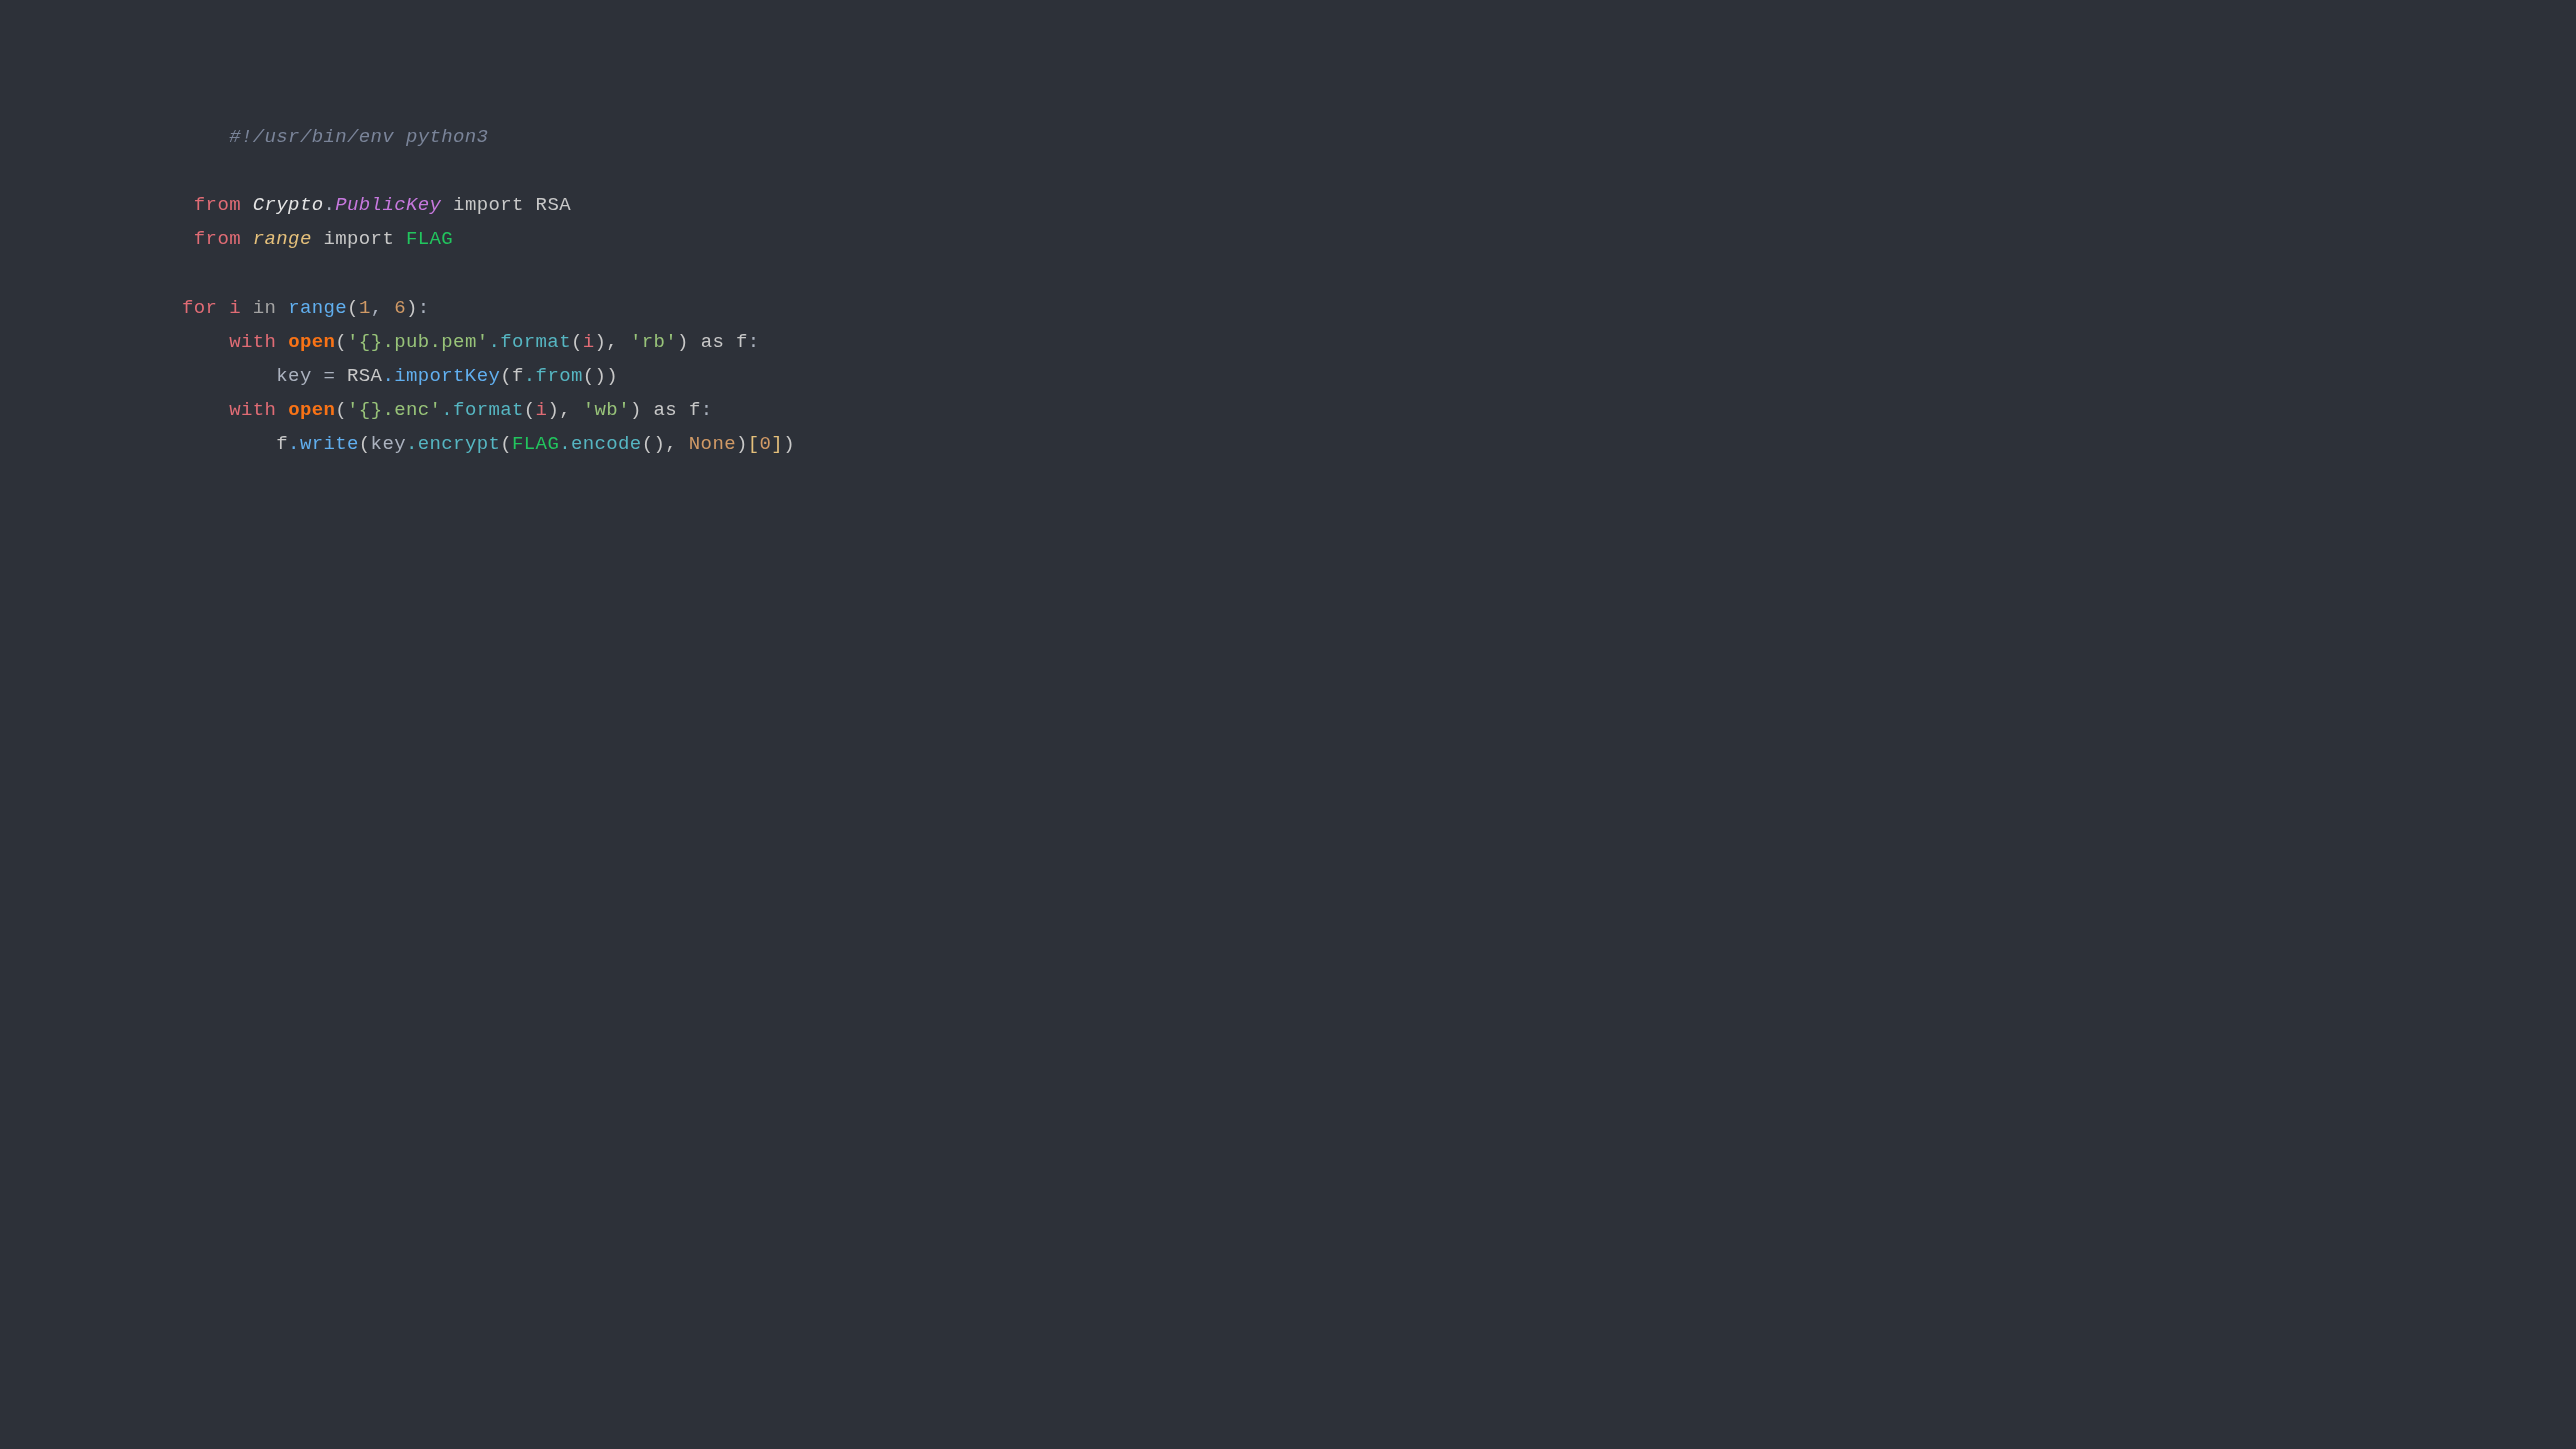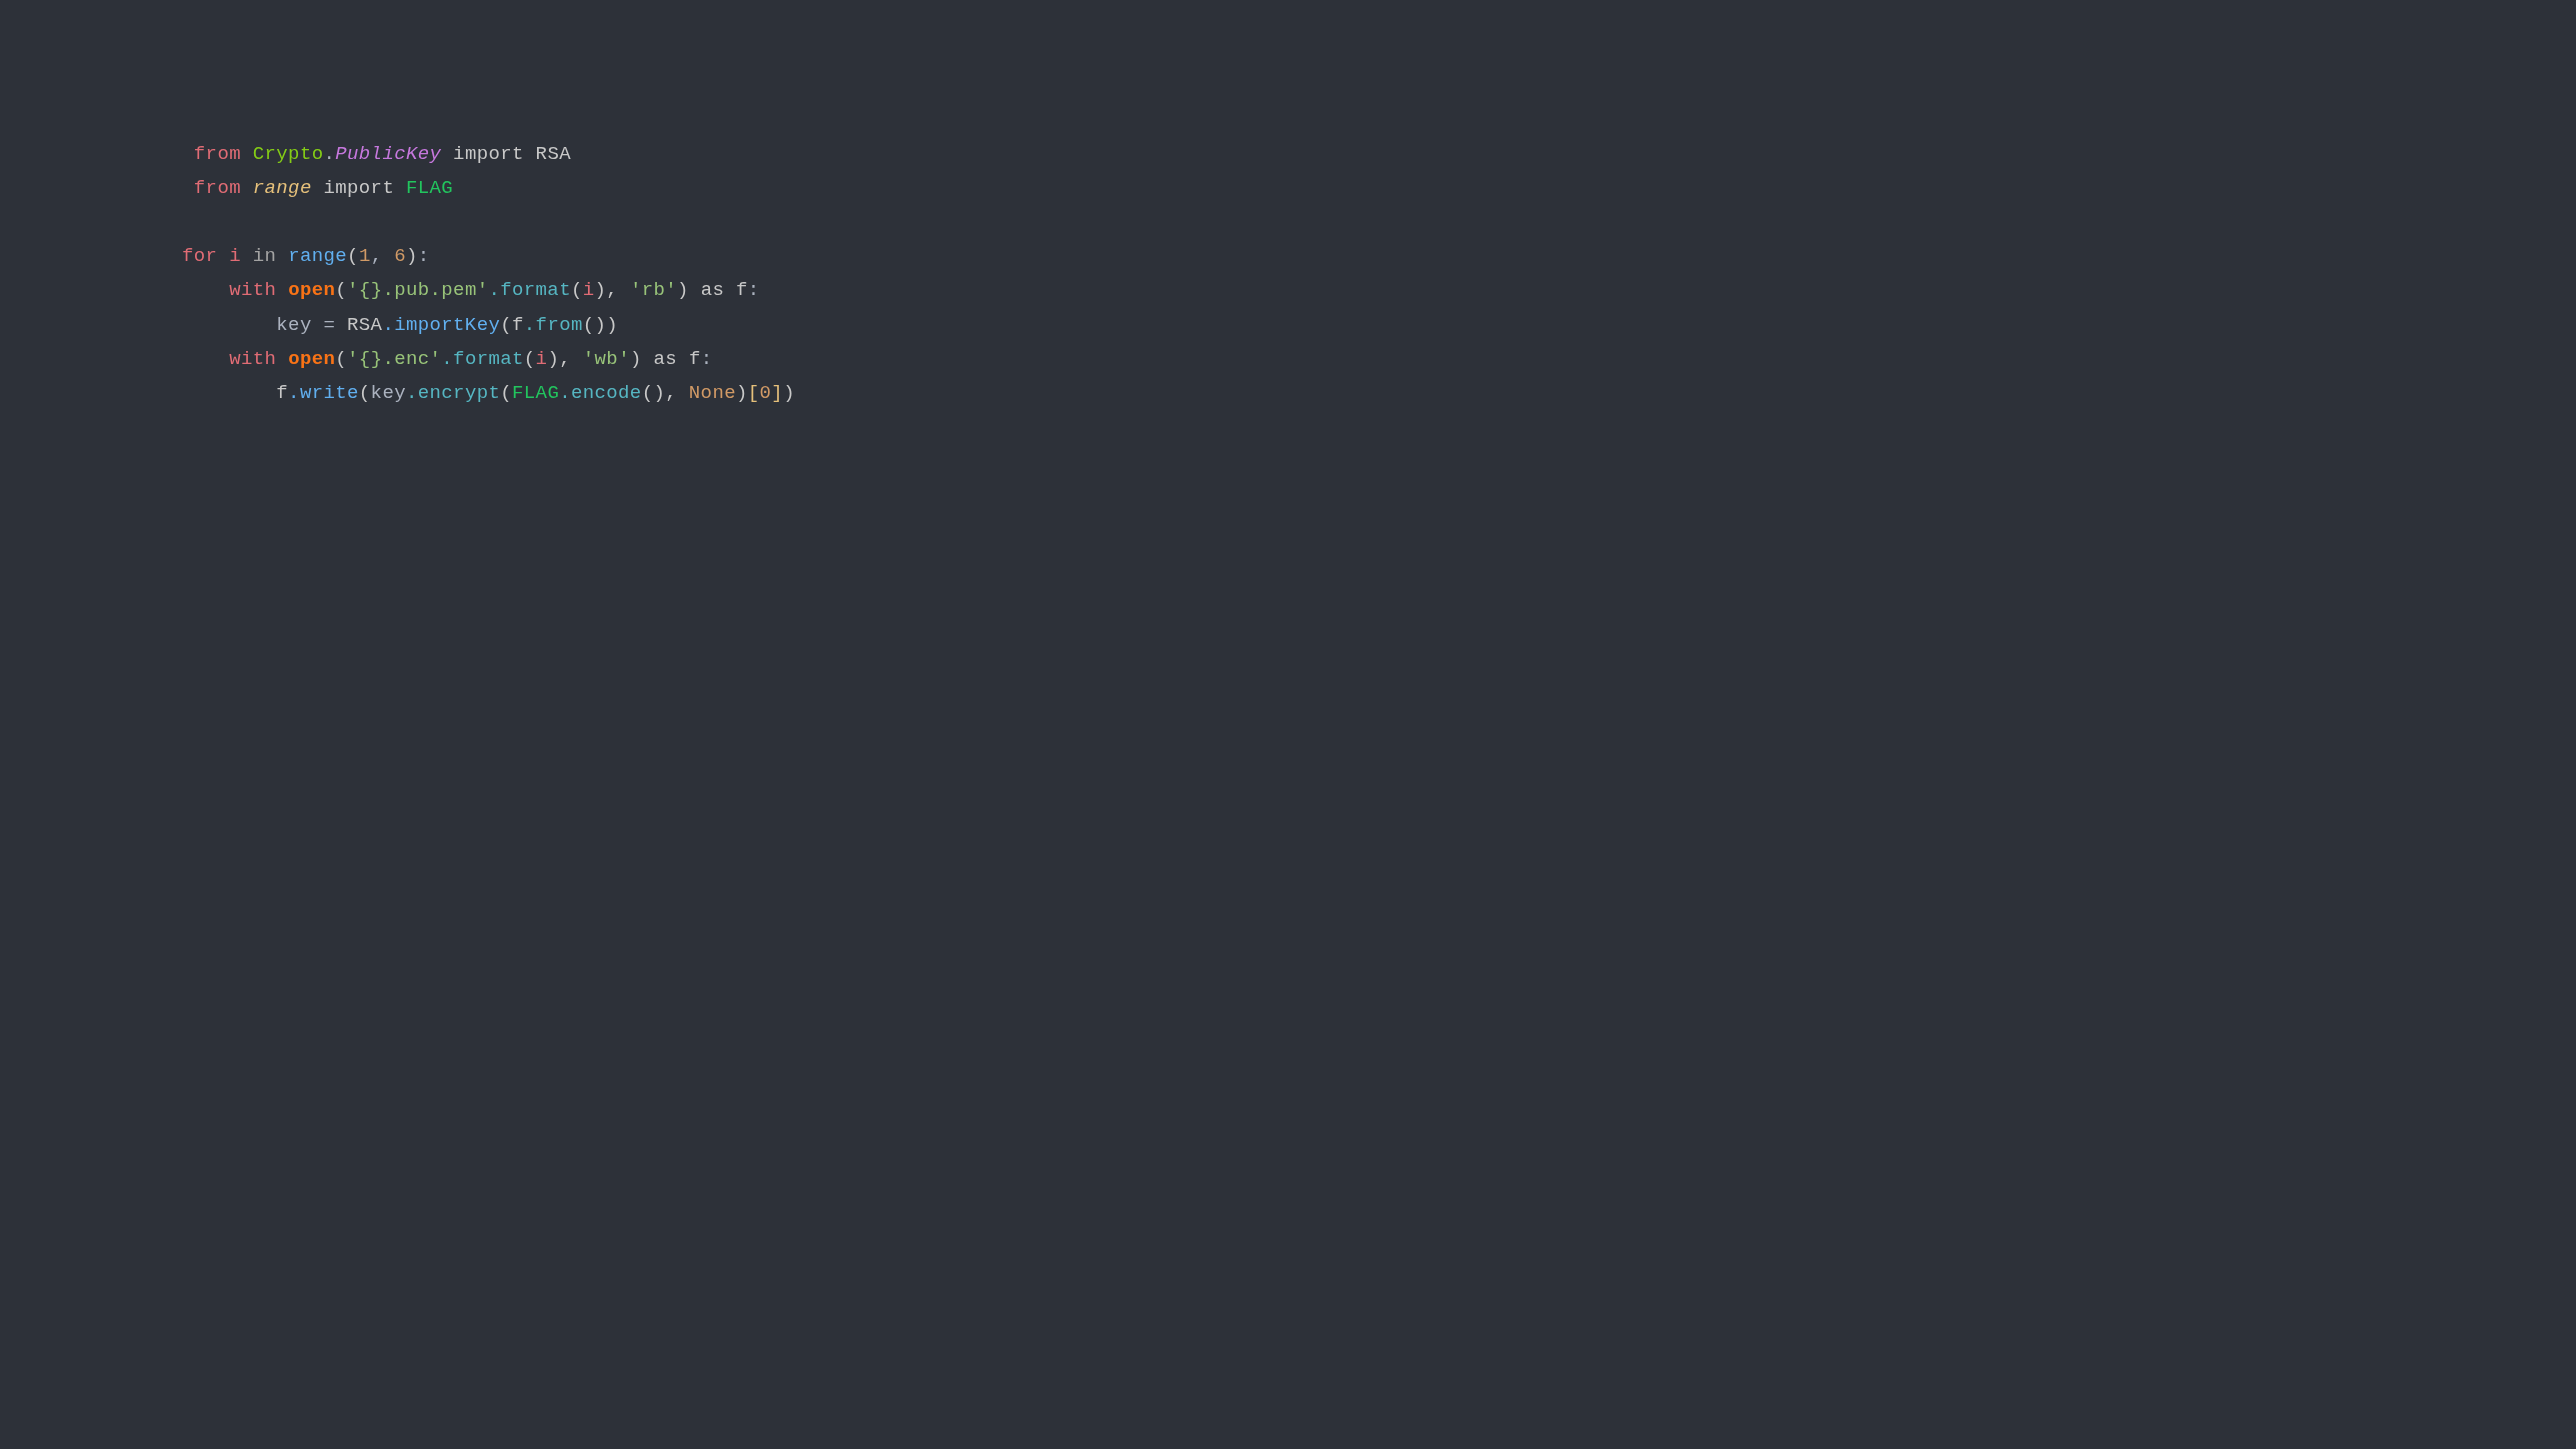--- a/index.html
+++ b/index.html
@@ -37,21 +37,21 @@
     }
 
     
     .comment { color: #7a8499; font-style: italic; }
     .keyword-from { color: #e06c75; }
     .keyword-import { color: #c8c8c8; }
     .keyword-for { color: #e06c75; }
     .keyword-in { color: #a3a3a3; }
     .keyword-with { color: #e06c75; }
     .keyword-as { color: #c8c8c8; }
-    .module-crypto { color: #84cc16; }
+    .module-crypto { color: #e5e5e5; font-style: italic; }
     .module-pubkey { color: #c678dd; font-style: italic; }
     .module-secret { color: #e5c07b; font-style: italic; }
     .class-rsa { color: #c8c8c8; text-align: right; }
     .class-flag { color: #22c55e; }
     .func-range { color: #61afef; }
     .func-open { color: #f97316; font-weight: bold; }
     .func-importkey { color: #61afef; }
     .func-read { color: #56b6c2; }
     .func-write { color: #61afef; }
     .func-encrypt { color: #56b6c2; }
@@ -67,20 +67,23 @@
     .var-key { color: #abb2bf; }
     .var-f { color: #c8c8c8; }
     .bracket { color: #e5c07b; }
     .index-0 { color: #d19a66; }
   </style>
 </head>
 <body>
 
 <div class="code-container">
 
+  <span class="code-line">
+    <span class="comment">#!/usr/bin/env python3</span>
+  </span>
 
   <span class="code-line"><span class="keyword-from"> from</span><span class="plain"> </span><span class="module-crypto">Crypto</span><span class="dot">.</span><span class="module-pubkey">PublicKey</span><span class="plain"> </span><span class="keyword-import">import</span><span class="plain"> </span><span class="class-rsa">RSA</span></span>
 
   <span class="code-line"><span class="keyword-from"> from</span><span class="plain"> </span><span class="module-secret">range</span><span class="plain"> </span><span class="keyword-import">import</span><span class="plain"> </span><span class="class-flag">FLAG</span></span>
 
   <span class="blank-line"></span>
 
   <span class="code-line"><span class="keyword-for">for</span><span class="plain"> </span><span class="var-i">i</span><span class="plain"> </span><span class="keyword-in">in</span><span class="plain"> </span><span class="func-range">range</span><span class="paren">(</span><span class="number">1</span><span class="plain">, </span><span class="number">6</span><span class="paren">)</span><span class="plain">:</span></span>
 
   <span class="code-line"><span class="plain">    </span><span class="keyword-with">with</span><span class="plain"> </span><span class="func-open">open</span><span class="paren">(</span><span class="string">'{}.pub.pem'</span><span class="string-format">.format</span><span class="paren">(</span><span class="var-i">i</span><span class="paren">),</span><span class="plain"> </span><span class="string">'rb'</span><span class="paren">)</span><span class="plain"> </span><span class="keyword-as">as</span><span class="plain"> </span><span class="var-f">f</span><span class="plain">:</span></span>

